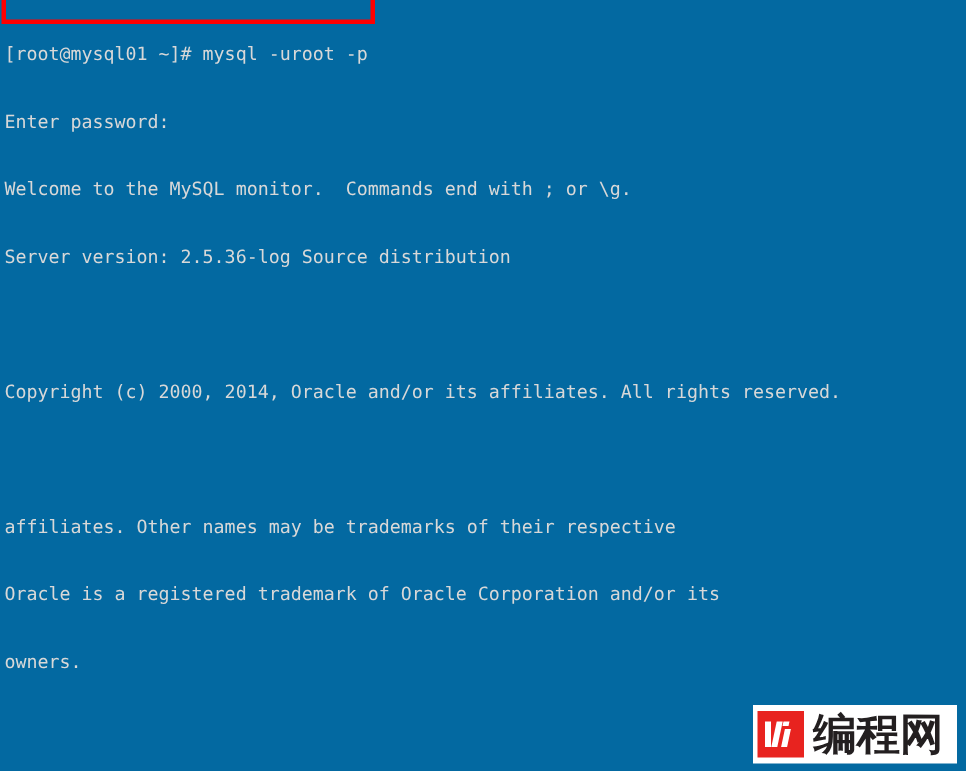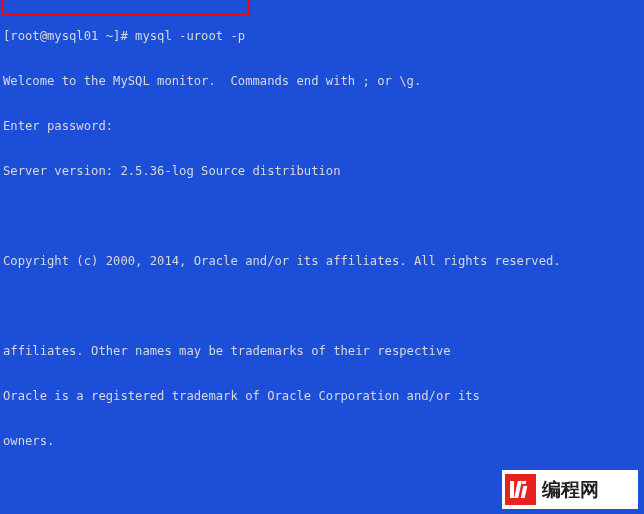--- a/index.html
+++ b/index.html
@@ -12,21 +12,21 @@
     width: 644px;
     height: 514px;
     overflow: hidden;
     font-family: "DejaVu Sans Mono", "Liberation Mono", monospace;
   }
 
   #terminal {
     position: relative;
     width: 644px;
     height: 514px;
-    background: #1d4ed8;
+    background: #0369a1;
     overflow: hidden;
   }
 
   
   #console {
     position: absolute;
     left: 3px;
     top: -1px;
     width: 640px;
     color: #d8d8d8;
@@ -87,38 +87,38 @@
   #watermark .mark .bar {
     position: absolute;
     background: #ffffff;
   }
   #watermark .mark .b1 { left: 5px;  top: 7px;  width: 4px;  height: 17px; }
   #watermark .mark .b2 { left: 11px; top: 7px;  width: 4px;  height: 17px; transform: skewX(-12deg); }
   #watermark .mark .b3 { left: 17px; top: 12px; width: 4px;  height: 12px; transform: skewX(-12deg); }
   #watermark .mark .b4 { left: 17px; top: 7px;  width: 4px;  height: 3px;  transform: skewX(-12deg); }
   #watermark .wm-text {
     font-family: "DejaVu Sans", "Liberation Sans", sans-serif;
-    font-size: 19px;
+    font-size: 29px;
     font-weight: bold;
     color: #231f20;
     line-height: 1;
     margin-left: 6px;
     letter-spacing: 0px;
     white-space: nowrap;
   }
 </style>
 </head>
 <body>
 
 <div id="terminal">
 
   <div id="console">
     <div class="line prompt-boxed">[root@mysql01 ~]# mysql -uroot -p</div>
+    <div class="line">Enter password:</div>
     <div class="line">Welcome to the MySQL monitor.  Commands end with ; or \g.</div>
-    <div class="line">Enter password:</div>
     <div class="line">Server version: 2.5.36-log Source distribution</div>
     <div class="line blank"></div>
     <div class="line">Copyright (c) 2000, 2014, Oracle and/or its affiliates. All rights reserved.</div>
     <div class="line blank"></div>
     <div class="line">affiliates. Other names may be trademarks of their respective</div>
     <div class="line">Oracle is a registered trademark of Oracle Corporation and/or its</div>
     <div class="line">owners.</div>
     
     
     

